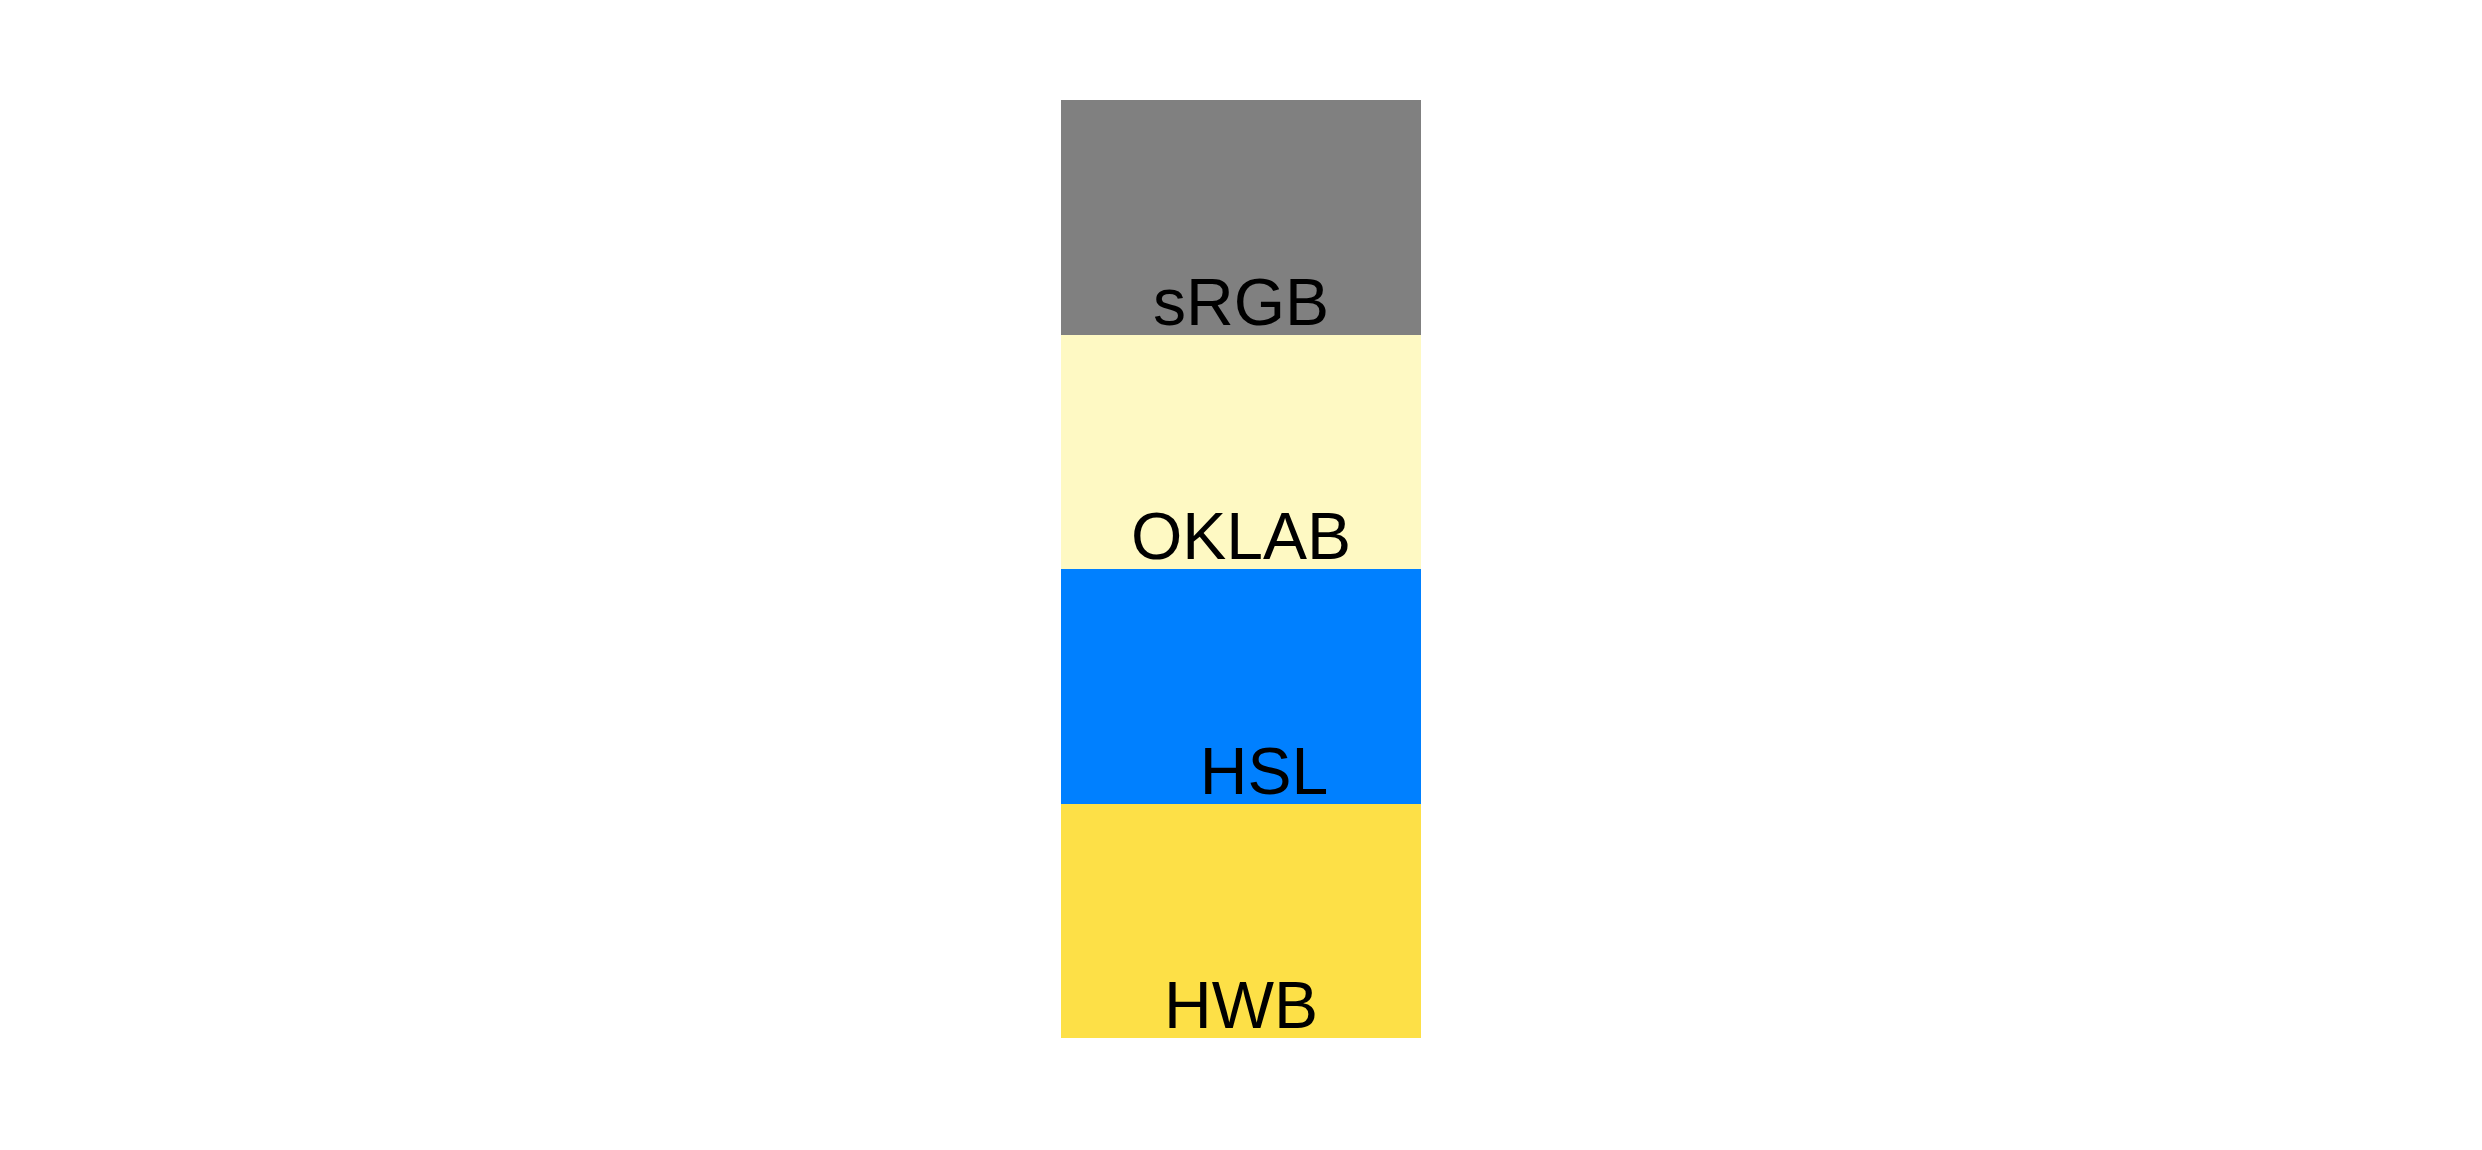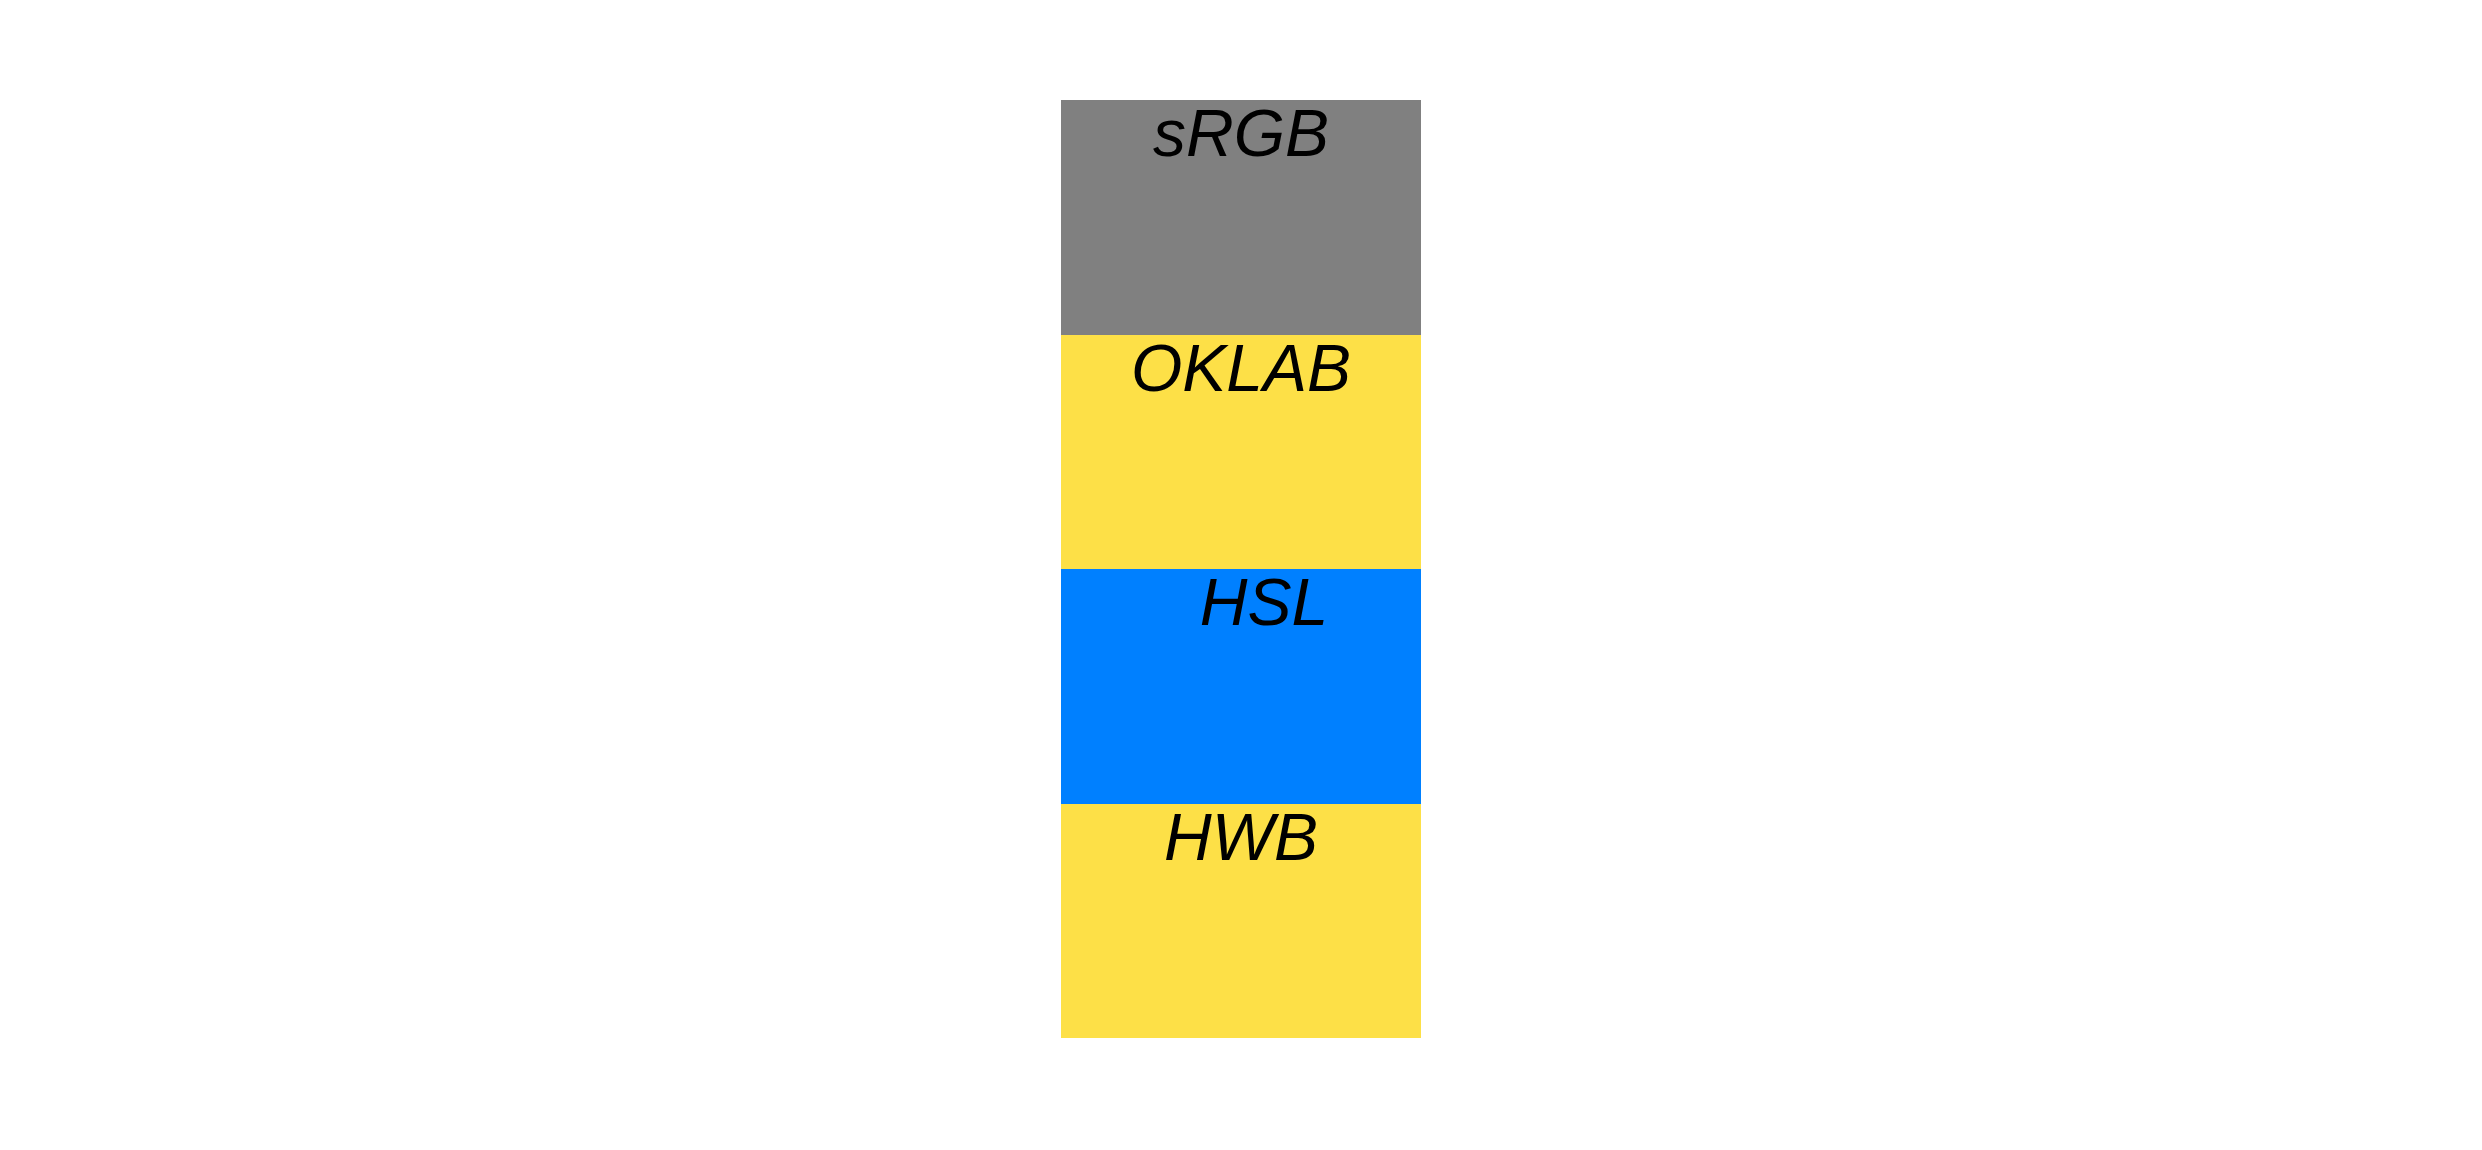--- a/index.html
+++ b/index.html
@@ -15,43 +15,42 @@
     left: 1061px;
     top: 100px;
     width: 360px;
     height: 938px;
     display: flex;
     flex-direction: column;
   }
   .swatch {
     flex: 1 1 0;
     display: flex;
-    align-items: flex-start;
+    align-items: flex-end;
     justify-content: center;
-    font-style: italic;
   }
   .swatch-label {
     color: #000000;
     font-size: 66px;
     font-weight: 400;
     line-height: 1;
     letter-spacing: 0px;
     user-select: none;
   }
 </style>
 </head>
 <body style="background-color: rgb(255, 255, 255);">
 
 <div class="swatch-stack">
 
   <div class="swatch" style="background-color: rgb(128, 128, 128);">
     <span class="swatch-label">sRGB</span>
   </div>
 
-  <div class="swatch" style="background-color: #fde047;">
+  <div class="swatch" style="background-color: #fef9c3;">
     <span class="swatch-label">OKLAB</span>
   </div>
 
   <div class="swatch" style="background-color: rgb(0, 128, 255); padding-left: 46px;">
     <span class="swatch-label">HSL</span>
   </div>
 
   <div class="swatch" style="background-color: #fde047;">
     <span class="swatch-label">HWB</span>
   </div>

